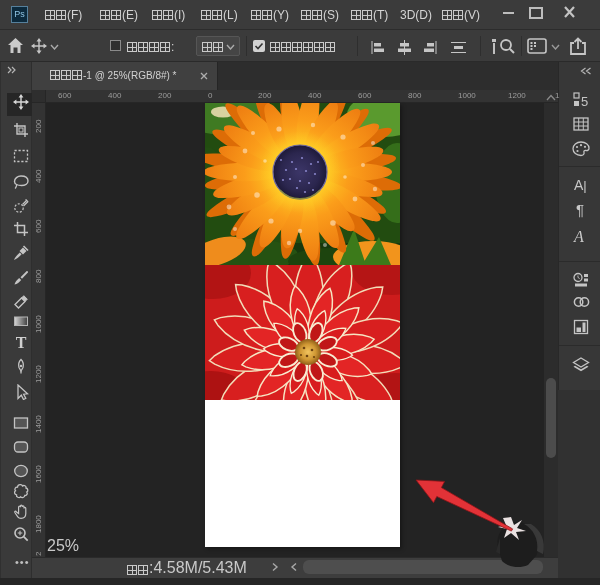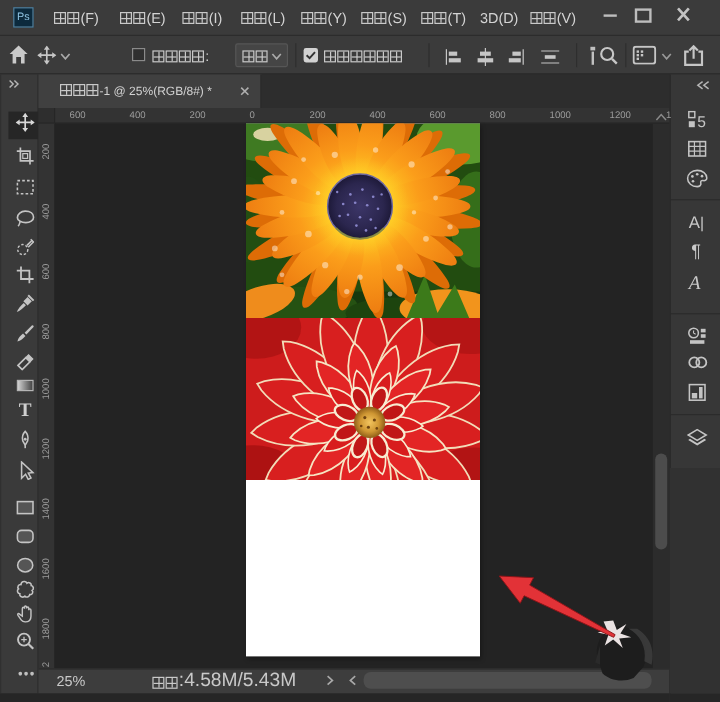--- a/index.html
+++ b/index.html
@@ -115,21 +115,21 @@
 
 <div class="a" style="left:46px;top:103px;width:512px;height:454px;background:#232323;"></div>
 <div class="a" style="left:544px;top:103px;width:14px;height:454px;background:#2c2c2c;"></div>
 <div class="a" style="left:546px;top:378px;width:10px;height:80px;background:#4c4c4c;border-radius:5px;"></div>
 <div id="doc" class="a" style="left:205px;top:103px;width:195px;height:444px;background:#ffffff;box-shadow:2px 2px 4px rgba(0,0,0,.35);"></div>
 <svg class="a" style="left:546px;top:94px" width="10" height="7">
     <path d="M1 6 L5 1.5 L9 6" fill="none" stroke="#8a8a8a" stroke-width="1.3"></path>
   </svg>
 
 <div class="a" style="left:32px;top:557px;width:526px;height:21px;background:#3d3d3d;border-top:1px solid #2a2a2a;box-sizing:border-box;"></div>
-<div class="a t" style="left:47px;top:562px;font-size:12px;color:#c9c9c9;">25%</div>
+<div class="a t" style="left:47px;top:540px;font-size:16px;color:#c9c9c9;">25%</div>
 <div class="a t" style="left:127px;top:562px;font-size:16px;color:#c9c9c9;"><b class="cj" style="vertical-align:-2px"></b><b class="cj" style="vertical-align:-2px"></b>:4.58M/5.43M</div>
 <svg class="a" style="left:271px;top:562px" width="8" height="10">
     <path d="M2 1.5 L6 5 L2 8.5" fill="none" stroke="#a8a8a8" stroke-width="1.4"></path>
   </svg>
 <svg class="a" style="left:290px;top:562px" width="8" height="10">
     <path d="M6 1.5 L2 5 L6 8.5" fill="none" stroke="#a8a8a8" stroke-width="1.4"></path>
   </svg>
 <div class="a" style="left:303px;top:560px;width:240px;height:14px;background:#4e4e4e;border-radius:6px;"></div>
 <div class="a" style="left:0;top:578px;width:600px;height:7px;background:#262626;"></div>
 <div class="a" style="left:15px;top:560px;width:14px;height:4px;color:#c0c0c0;font-size:11px;line-height:4px;letter-spacing:1px;">•••</div>

